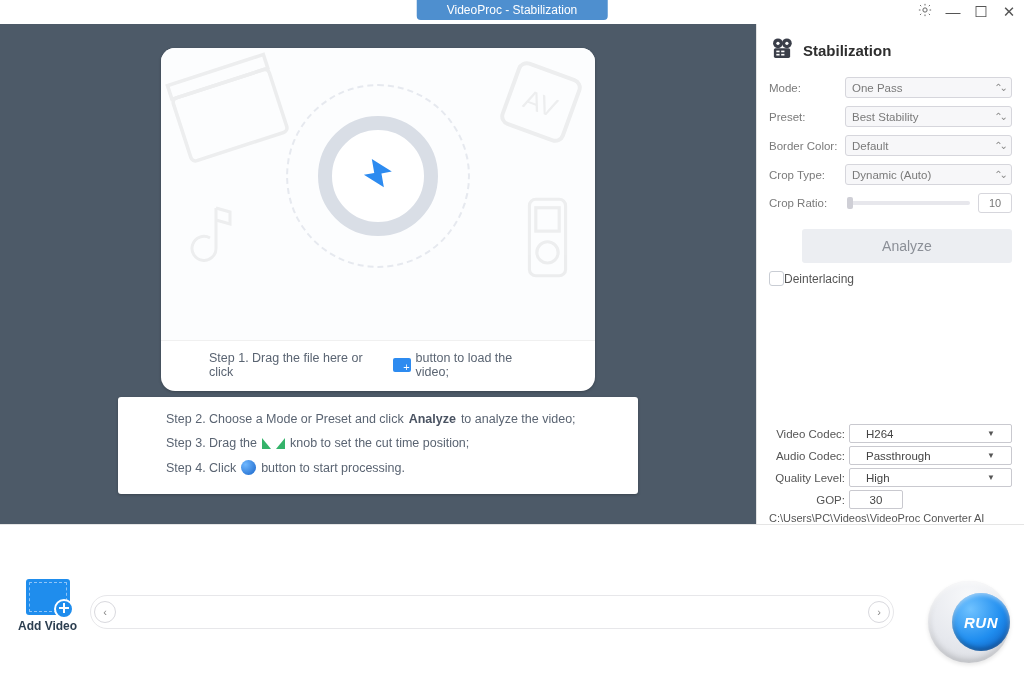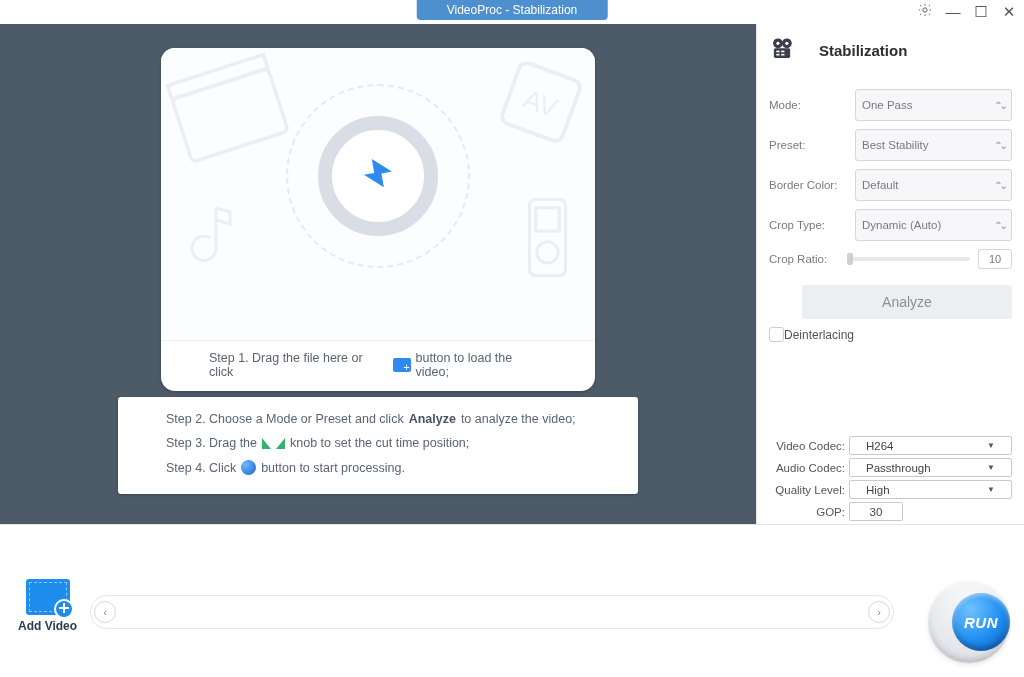--- a/index.html
+++ b/index.html
@@ -33,26 +33,26 @@
   .step-line { color:#5a6472; font-size:12.5px; padding:5px 0; display:flex; align-items:center; gap:5px; flex-wrap:wrap;}
   .mini-icon { display:inline-flex; align-items:center; justify-content:center;}
   .mini-add { width:18px; height:14px; background:#2d8bf0; border-radius:2px; position:relative;}
   .mini-add::after{content:"+"; color:#fff; font-size:11px; position:absolute; right:1px; bottom:-1px;}
   .mini-tri { width:0; height:0; border-bottom:11px solid #34b36a; }
   .mini-tri.l { border-right:9px solid transparent;}
   .mini-tri.r { border-left:9px solid transparent;}
   .mini-run { width:15px; height:15px; border-radius:50%; background:radial-gradient(circle at 30% 30%, #6fb8ff, #1864c9);}
 
   
-  .panel-head { display:flex; align-items:center; gap:24px; margin:2px 0 20px 0;}
+  .panel-head { display:flex; align-items:center; gap:8px; margin:2px 0 8px 0;}
   .panel-head svg { width:26px; height:26px; }
   .panel-title { font-size:15px; font-weight:600; color:#2e2e2e;}
   .form-row { display:flex; align-items:center; margin:4px 0; gap:6px;}
   .form-row label { width:70px; color:#7a7a7a; font-size:11.5px;}
-  .select { flex:1; height:32px; background:#f7f7f9; border:1px solid #d6d6dc; border-radius:3px; padding:0 6px; color:#7a7a7a; font-size:11.5px; display:flex; align-items:center; justify-content:space-between;margin-left:10px;}
+  .select { flex:1; height:21px; background:#f7f7f9; border:1px solid #d6d6dc; border-radius:3px; padding:0 6px; color:#7a7a7a; font-size:11.5px; display:flex; align-items:center; justify-content:space-between;}
   .select .chev { font-size:10px; color:#888; letter-spacing:-3px;}
   .slider-row { display:flex; align-items:center; gap:8px;}
   .slider-track { flex:1; height:4px; background:#e7e7ec; border-radius:2px; position:relative;}
   .slider-thumb { position:absolute; left:0; top:-4px; width:6px; height:12px; background:#cfcfd6; border-radius:2px;}
   .ratio-box { width:34px; height:20px; border:1px solid #d6d6dc; border-radius:3px; font-size:11px; color:#777; display:flex; align-items:center; justify-content:center;}
   .analyze-btn { margin:12px 0 8px 0; height:34px; background:#eceef2; color:#8b8f97; border-radius:3px; display:flex; align-items:center; justify-content:center; font-size:14px; width:210px; align-self:flex-end;}
   .chk-row { display:flex; align-items:center; }
   .chk { width:15px; height:15px; border:1.5px solid #c9cdd4; border-radius:3px;}
 
   .output-block { margin-top:auto; padding-top:6px;}
@@ -244,20 +244,21 @@
         <div class="combo">
             <span>High</span>
             <span class="dd">▼</span>
           </div>
       </div>
       <div class="out-row">
         <label>GOP:</label>
         <input class="gop-input" value="30" style="">
         <div style="flex:1"></div>
       </div>
+      <div class="folder-path">C:\Users\PC\Videos\VideoProc Converter AI</div>
     </div>
   </div>
 </div>
 
 <div class="bottom">
   <div class="addvideo">
     <div class="av-icon">
         <span class="plus"></span>
       </div>
     <div>Add Video</div>

